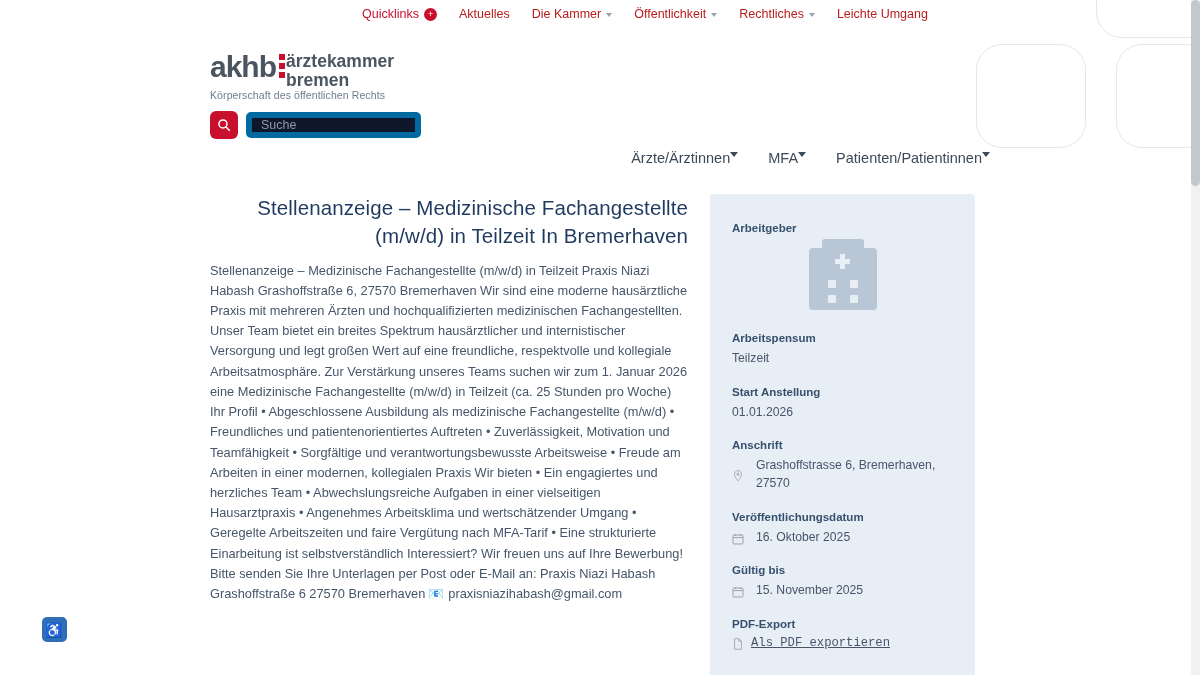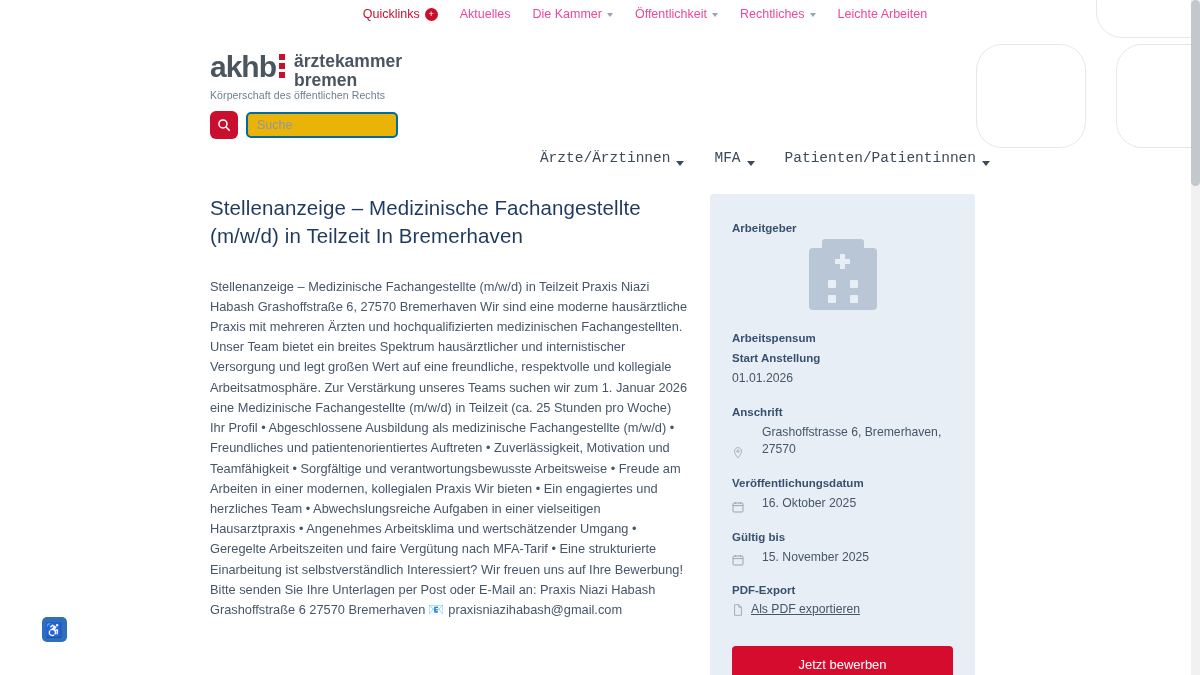--- a/index.html
+++ b/index.html
@@ -35,21 +35,21 @@
     height: 28px;
     display: flex;
     align-items: center;
     justify-content: center;
     gap: 22px;
     font-size: 12.5px;
     color: #6f7d8c;
     padding-left: 90px;
   }
   .topnav a {
-    color: #ec4899;
+    color: #b91c1c;
     text-decoration: none;
     display: inline-flex;
     align-items: center;
     gap: 5px;
     white-space: nowrap;
   }
   .topnav .quicklinks { color: #c8102e; }
   .ql-dot {
     width: 13px; height: 13px;
     border-radius: 50%;
@@ -68,21 +68,20 @@
     border-top: 4px solid #97a3b0;
     margin-top: 2px;
   }
 
   
   .logo-wrap {
     position: absolute;
     left: 210px; top: 52px;
     display: flex;
     align-items: flex-start;
-    gap: 8px;
     justify-content: flex-end;
   }
   .logo-mark {
     font-size: 30px;
     font-weight: 700;
     letter-spacing: -1px;
     color: #4a5560;
     line-height: 1;
     position: relative;
     padding-right: 10px;
@@ -129,50 +128,48 @@
     border-radius: 6px;
     background: #c8102e;
     border: none;
     display: flex;
     align-items: center;
     justify-content: center;
     cursor: pointer;
   }
   .search-btn svg { display: block; }
   .search-input {
-    width: 152px;
+    width: 175px;
     height: 26px;
-    border: 2px solid #0369a1;
+    border: 6px solid #0369a1;
     border-radius: 5px;
     padding: 0 9px;
     font-size: 12.5px;
     color: #5a6672;
     outline: none;
-    background: #eab308;
+    background: #0f172a;
   }
   .search-input::placeholder { color: #8e99a4; }
 
   
   .mainnav {
     position: absolute;
     right: 210px; top: 150px;
     display: flex;
     align-items: center;
     gap: 30px;
     font-size: 14.5px;
     color: #3c4a59;
   }
   .mainnav a {
     color: #3c4a59;
     text-decoration: none;
     display: inline-flex;
-    align-items: flex-end;
-    gap: 6px;
+    align-items: flex-start;
     white-space: nowrap;
-    font-family: Liberation Mono, monospace;
   }
   .mainnav .caret {
     border-top-color: #3c4a59;
     border-left-width: 4px;
     border-right-width: 4px;
     border-top-width: 5px;
   }
 
   
   .content {
@@ -187,22 +184,23 @@
     font-size: 12.5px;
     font-weight: 700;
     color: #36506e;
     margin: 0 0 10px;
   }
   h1.job-title {
     font-size: 20.5px;
     line-height: 1.38;
     font-weight: 400;
     color: #1f3a5f;
-    margin: 0 0 26px;
+    margin: 0 0 10px;
     letter-spacing: .1px;
+    text-align: right;
   }
   .sec-label {
     font-size: 12.5px;
     font-weight: 700;
     color: #36506e;
     margin: 0 0 9px;
   }
   .body-text {
     font-size: 12.8px;
     line-height: 1.58;
@@ -225,22 +223,22 @@
     margin: 8px 0 6px;
   }
   .side-value {
     font-size: 12.2px;
     color: #46566a;
     margin: 0 0 18px;
     line-height: 1.45;
   }
   .side-value.with-icon {
     display: flex;
-    gap: 18px;
-    align-items: flex-end;
+    gap: 12px;
+    align-items: center;
   }
   .hospital-icon {
     margin: 14px auto 22px;
     width: 68px; height: 62px;
     background: #b9c6d6;
     border-radius: 4px;
     position: relative;
   }
   .hospital-icon .roof {
     position: absolute;
@@ -273,20 +271,21 @@
     margin-top: 2px;
     opacity: .85;
   }
   .pdf-link {
     font-size: 12.2px;
     color: #46566a;
     text-decoration: underline;
     display: inline-flex;
     align-items: flex-start;
     gap: 7px;
+    font-family: Liberation Mono, monospace;
   }
   .apply-btn {
     display: block;
     width: 100%;
     margin-top: 26px;
     background: #d50c2d;
     color: #ffffff;
     border: none;
     border-radius: 4px;
     font-size: 13px;
@@ -350,21 +349,21 @@
     </a>
     <a href="#">
       <span>Öffentlichkeit</span>
       <span class="caret"></span>
     </a>
     <a href="#">
       <span>Rechtliches</span>
       <span class="caret"></span>
     </a>
     <a href="#">
-      <span>Leichte Arbeiten</span>
+      <span>Leichte Umgang</span>
     </a>
   </nav>
 
   <div class="logo-wrap">
     <div class="logo-mark">
       <span>akhb</span>
       <span class="logo-dots">
           <i></i>
           <i></i>
           <i></i>
@@ -417,20 +416,21 @@
         <span class="roof"></span>
         <span class="cross-v"></span>
         <span class="cross-h"></span>
         <span class="win w1"></span>
         <span class="win w2"></span>
         <span class="win w3"></span>
         <span class="win w4"></span>
       </div>
 
       <div class="side-label">Arbeitspensum</div>
+      <div class="side-value">Teilzeit</div>
 
       <div class="side-label">Start Anstellung</div>
       <div class="side-value">01.01.2026</div>
 
       <div class="side-label">Anschrift</div>
       <div class="side-value with-icon">
         <svg class="mini-icon" viewBox="0 0 12 14">
           <path d="M6 .8C3.7.8 1.9 2.6 1.9 4.9c0 3 4.1 8 4.1 8s4.1-5 4.1-8C10.1 2.6 8.3.8 6 .8z" fill="none" stroke="#8b97a5" stroke-width="1"></path>
           <circle cx="6" cy="4.9" r="1.4" fill="none" stroke="#8b97a5" stroke-width="1"></circle>
         </svg>

